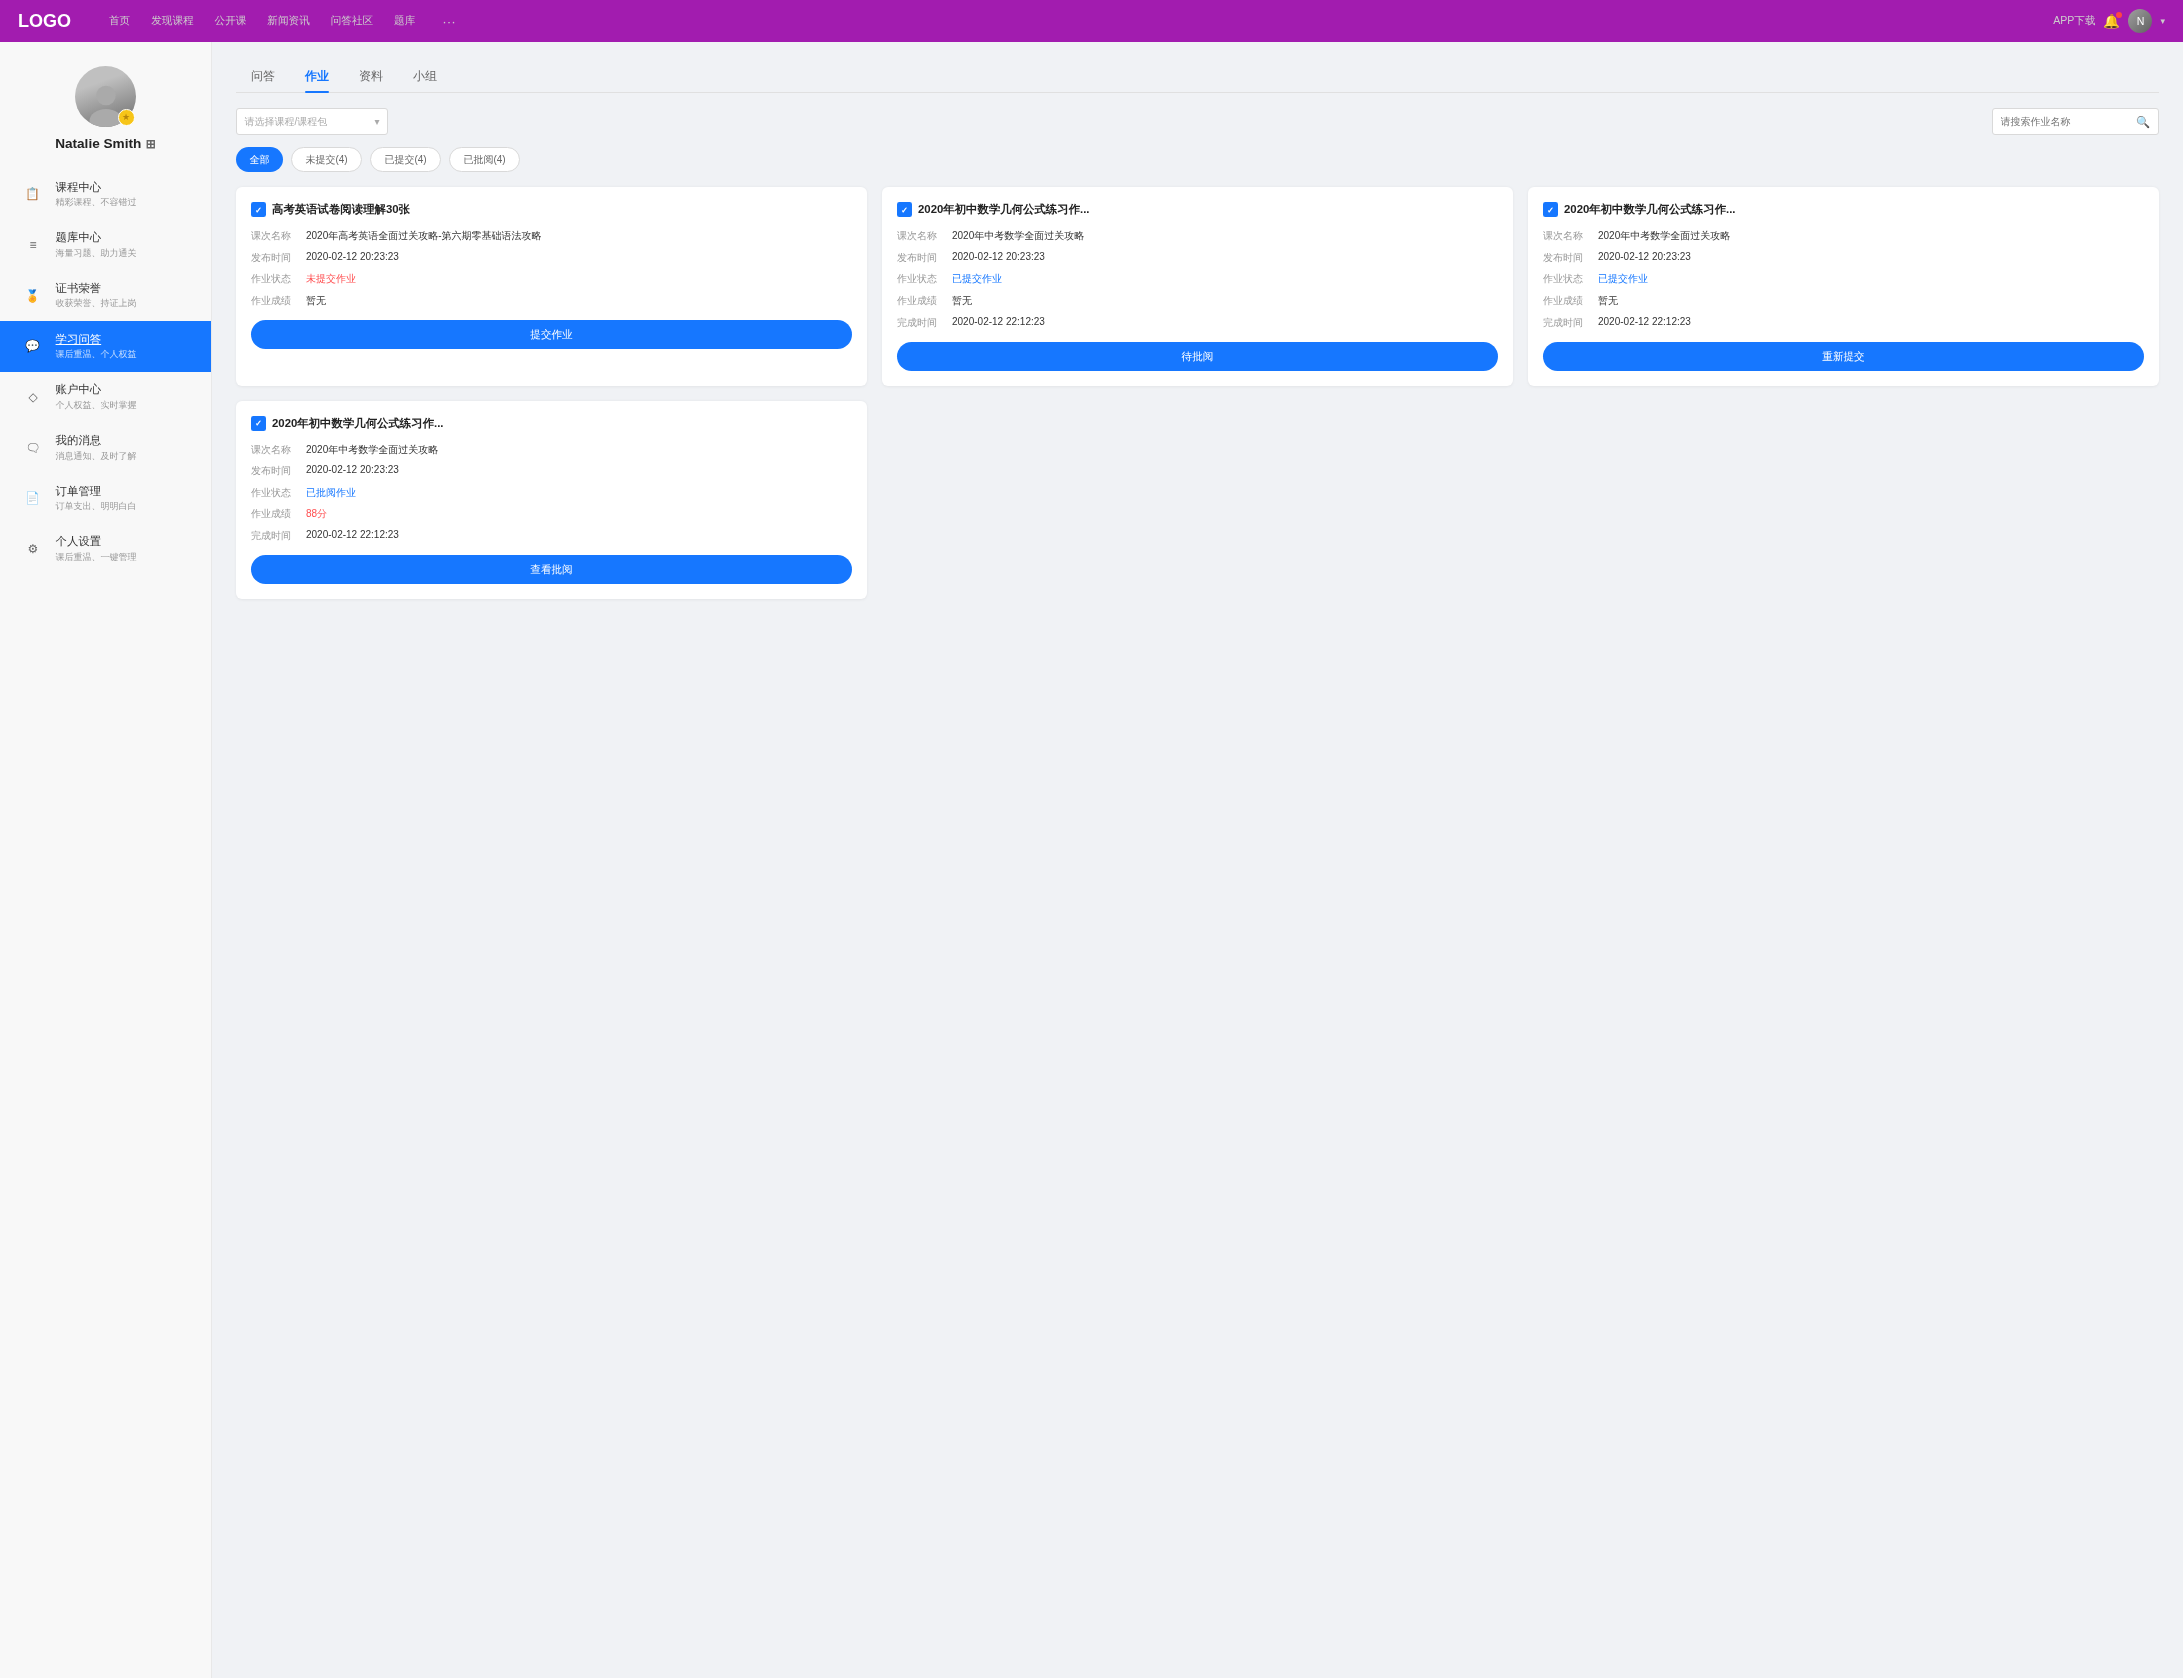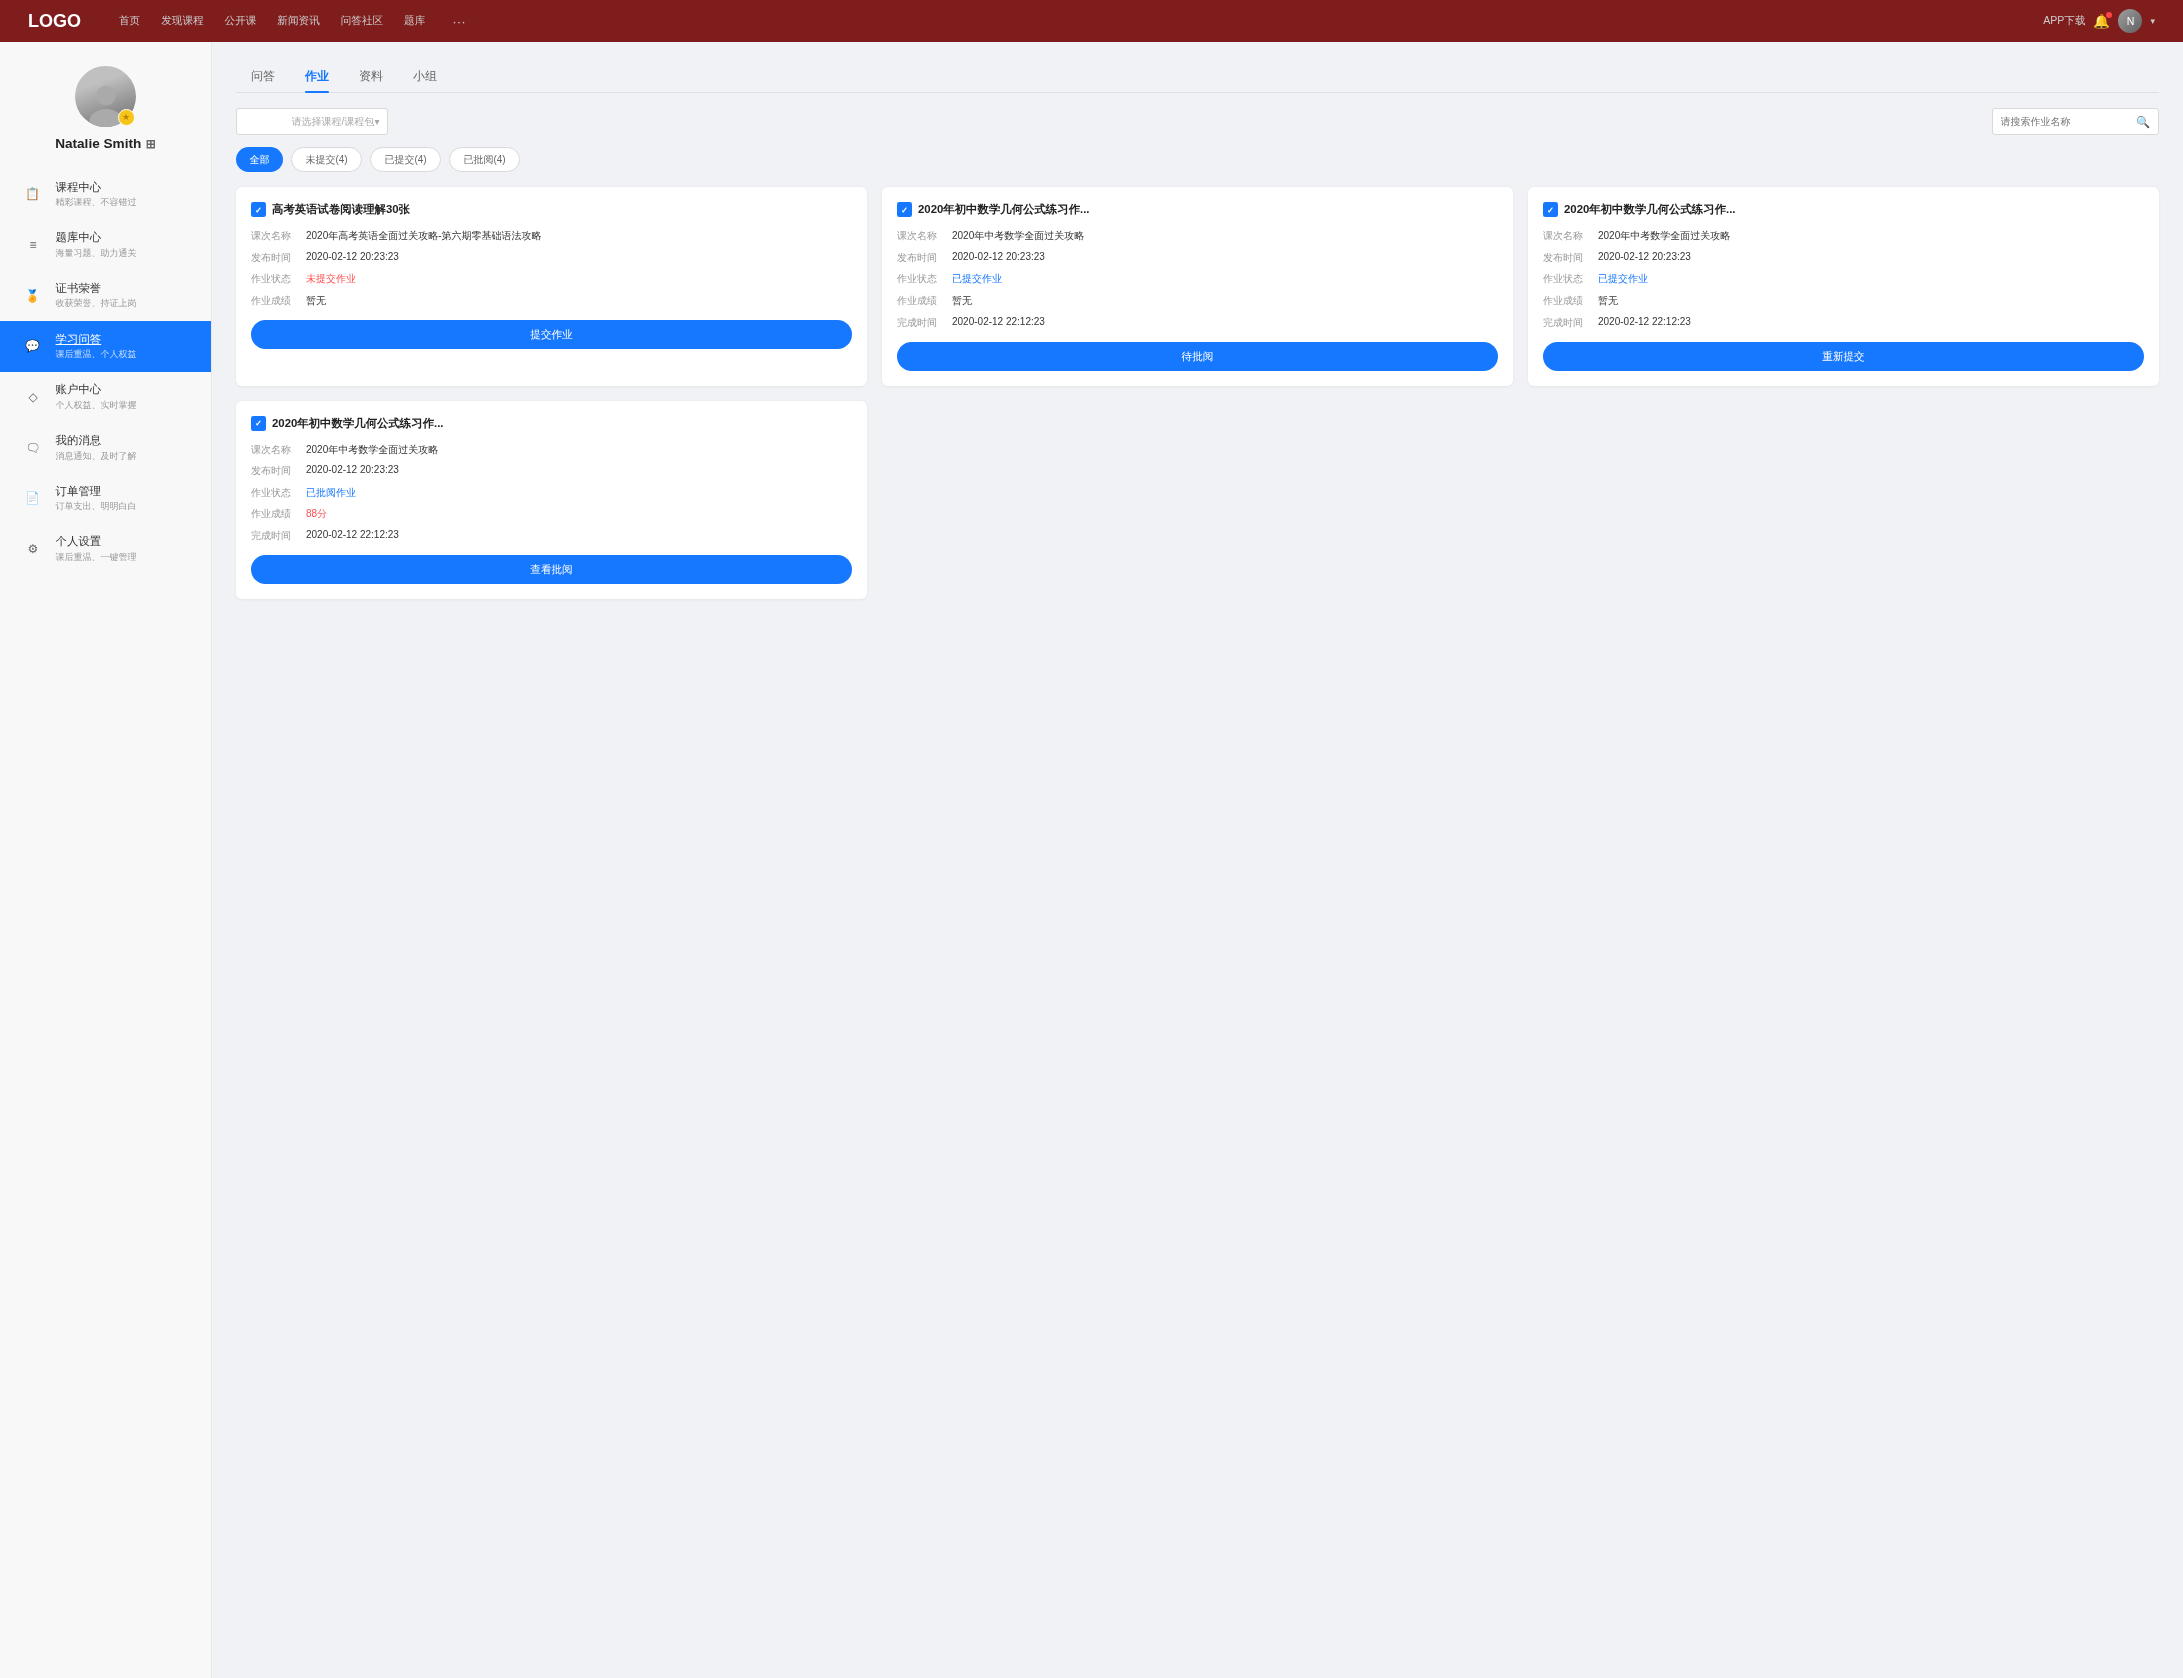--- a/index.html
+++ b/index.html
@@ -1,24 +1,24 @@
 <!DOCTYPE html>
 <html style="font-size:12px"><head>
   <meta charset="utf-8">
   <style>
     * { box-sizing: border-box; margin: 0; padding: 0; }
     body { font-family: "Microsoft YaHei", "PingFang SC", Arial, sans-serif; background: #f0f2f5; min-height: 100vh; }
 
     
     .navbar {
-      background: #7f1d1d;
+      background: #a21caf;
       height: 42px;
       display: flex;
       align-items: center;
-      padding: 0 28px;
+      padding: 0 18px;
       position: fixed; top: 0; left: 0; right: 0;
       z-index: 100;
     }
     .navbar-logo {
       color: white;
       font-size: 18px;
       font-weight: bold;
       margin-right: 30px;
       min-width: 61px;
     }
@@ -209,21 +209,21 @@
     .filter-left { display: flex; align-items: center; gap: 7.6px; }
     .course-select {
       width: 152px;
       height: 27px;
       border: 0.8px solid #d9d9d9;
       border-radius: 3px;
       padding: 0 7.6px;
       font-size: 10px;
       color: #aaa;
       background: white;
-      display: flex; align-items: center; justify-content: flex-end;
+      display: flex; align-items: center; justify-content: space-between;
       cursor: pointer;
     }
     .search-box {
       display: flex;
       align-items: center;
       border: 0.8px solid #d9d9d9;
       border-radius: 3px;
       background: white;
       height: 27px;
       padding: 0 7.6px;

